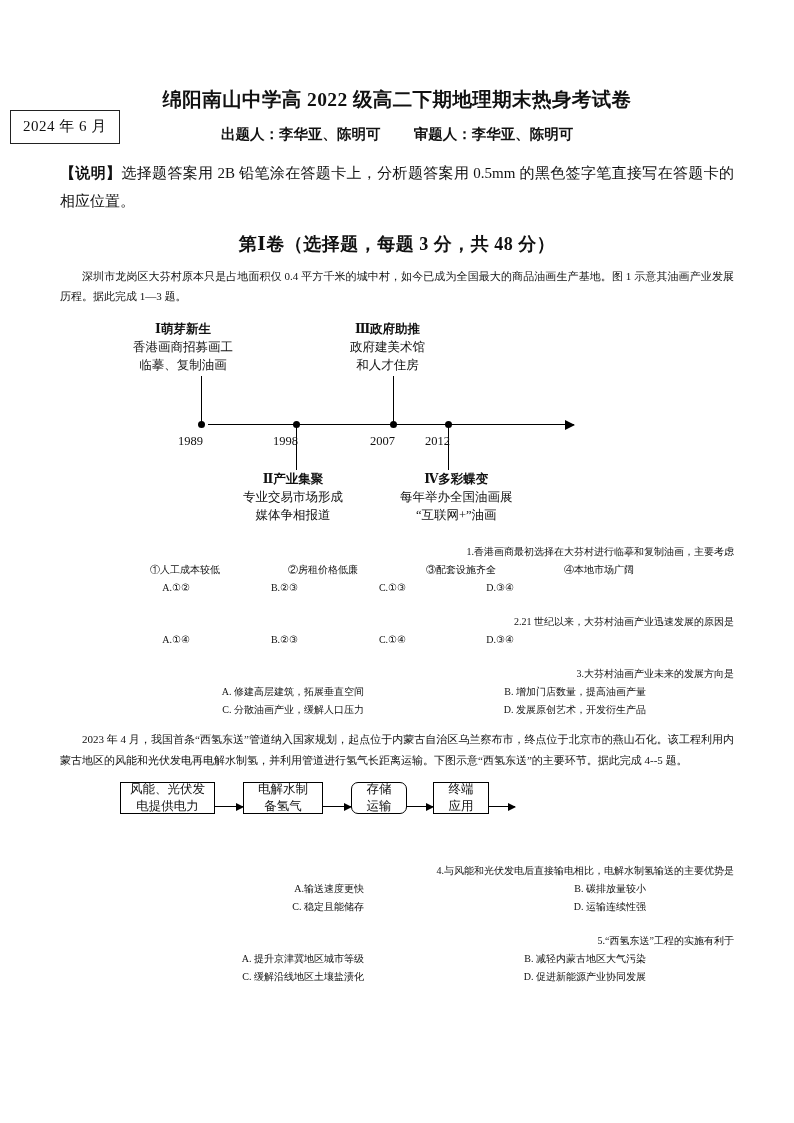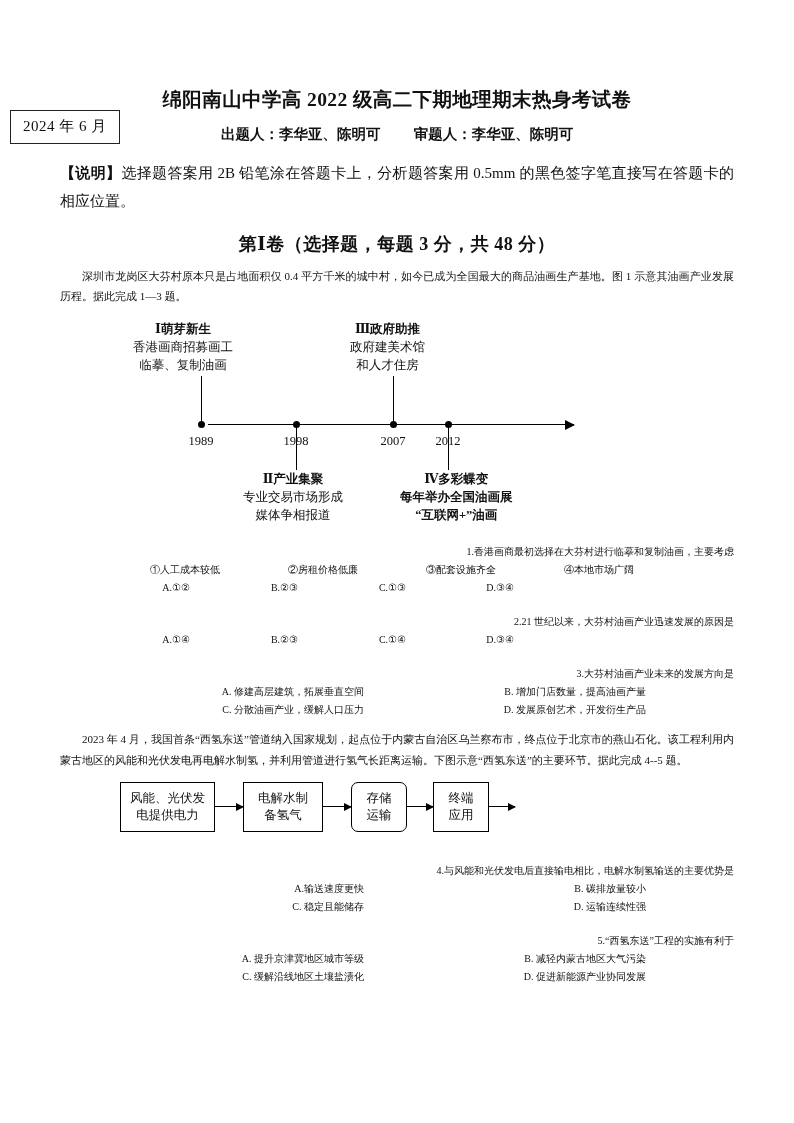--- a/index.html
+++ b/index.html
@@ -109,21 +109,21 @@
   }
   .stem {
     position: absolute;
     width: 0;
     border-left: 1.1px solid #000;
   }
   .year {
     position: absolute;
     top: 122px;
     font-size: 12.5px;
-    text-align: center;
+    text-align: left;
     width: 46px;
   }
   
   .q {
     font-size: 10px;
     line-height: 1.8;
     margin-top: 16px;
     text-align: right;
   }
   .q-stem { }
@@ -146,21 +146,21 @@
     position: absolute;
     border: 1px solid #000;
     box-sizing: border-box;
     display: flex;
     align-items: center;
     justify-content: center;
     text-align: center;
     font-size: 12.5px;
     line-height: 1.35;
     top: 0;
-    height: 50px;
+    height: 32px;
     padding: 0 1px;
   }
   .arrow {
     position: absolute;
     top: 24px;
     height: 0;
     border-top: 1.3px solid #000;
   }
   .arrow:after {
     content: "";
@@ -223,21 +223,21 @@
     <div class="year" style="left:310px;">2007</div>
     <div class="year" style="left:365px;">2012</div>
 
     <div class="fig-label" style="left:183px; top:158px;">
       <div class="hd">Ⅱ产业集聚</div>
       <div style="white-space:pre-line;">专业交易市场形成
 媒体争相报道</div>
     </div>
     <div class="fig-label" style="left:340px; top:158px;">
       <div class="hd">Ⅳ多彩蝶变</div>
-      <div style="white-space:pre-line;font-weight:bold;">每年举办全国油画展
+      <div style="white-space:pre-line;">每年举办全国油画展
 “互联网+”油画</div>
     </div>
   </div>
 
   <div class="q">
     <div class="q-stem">
       <span>1.</span><span>香港画商最初选择在大芬村进行临摹和复制油画，主要考虑</span>
     </div>
     <div class="opts four">
       <span>①人工成本较低</span>

